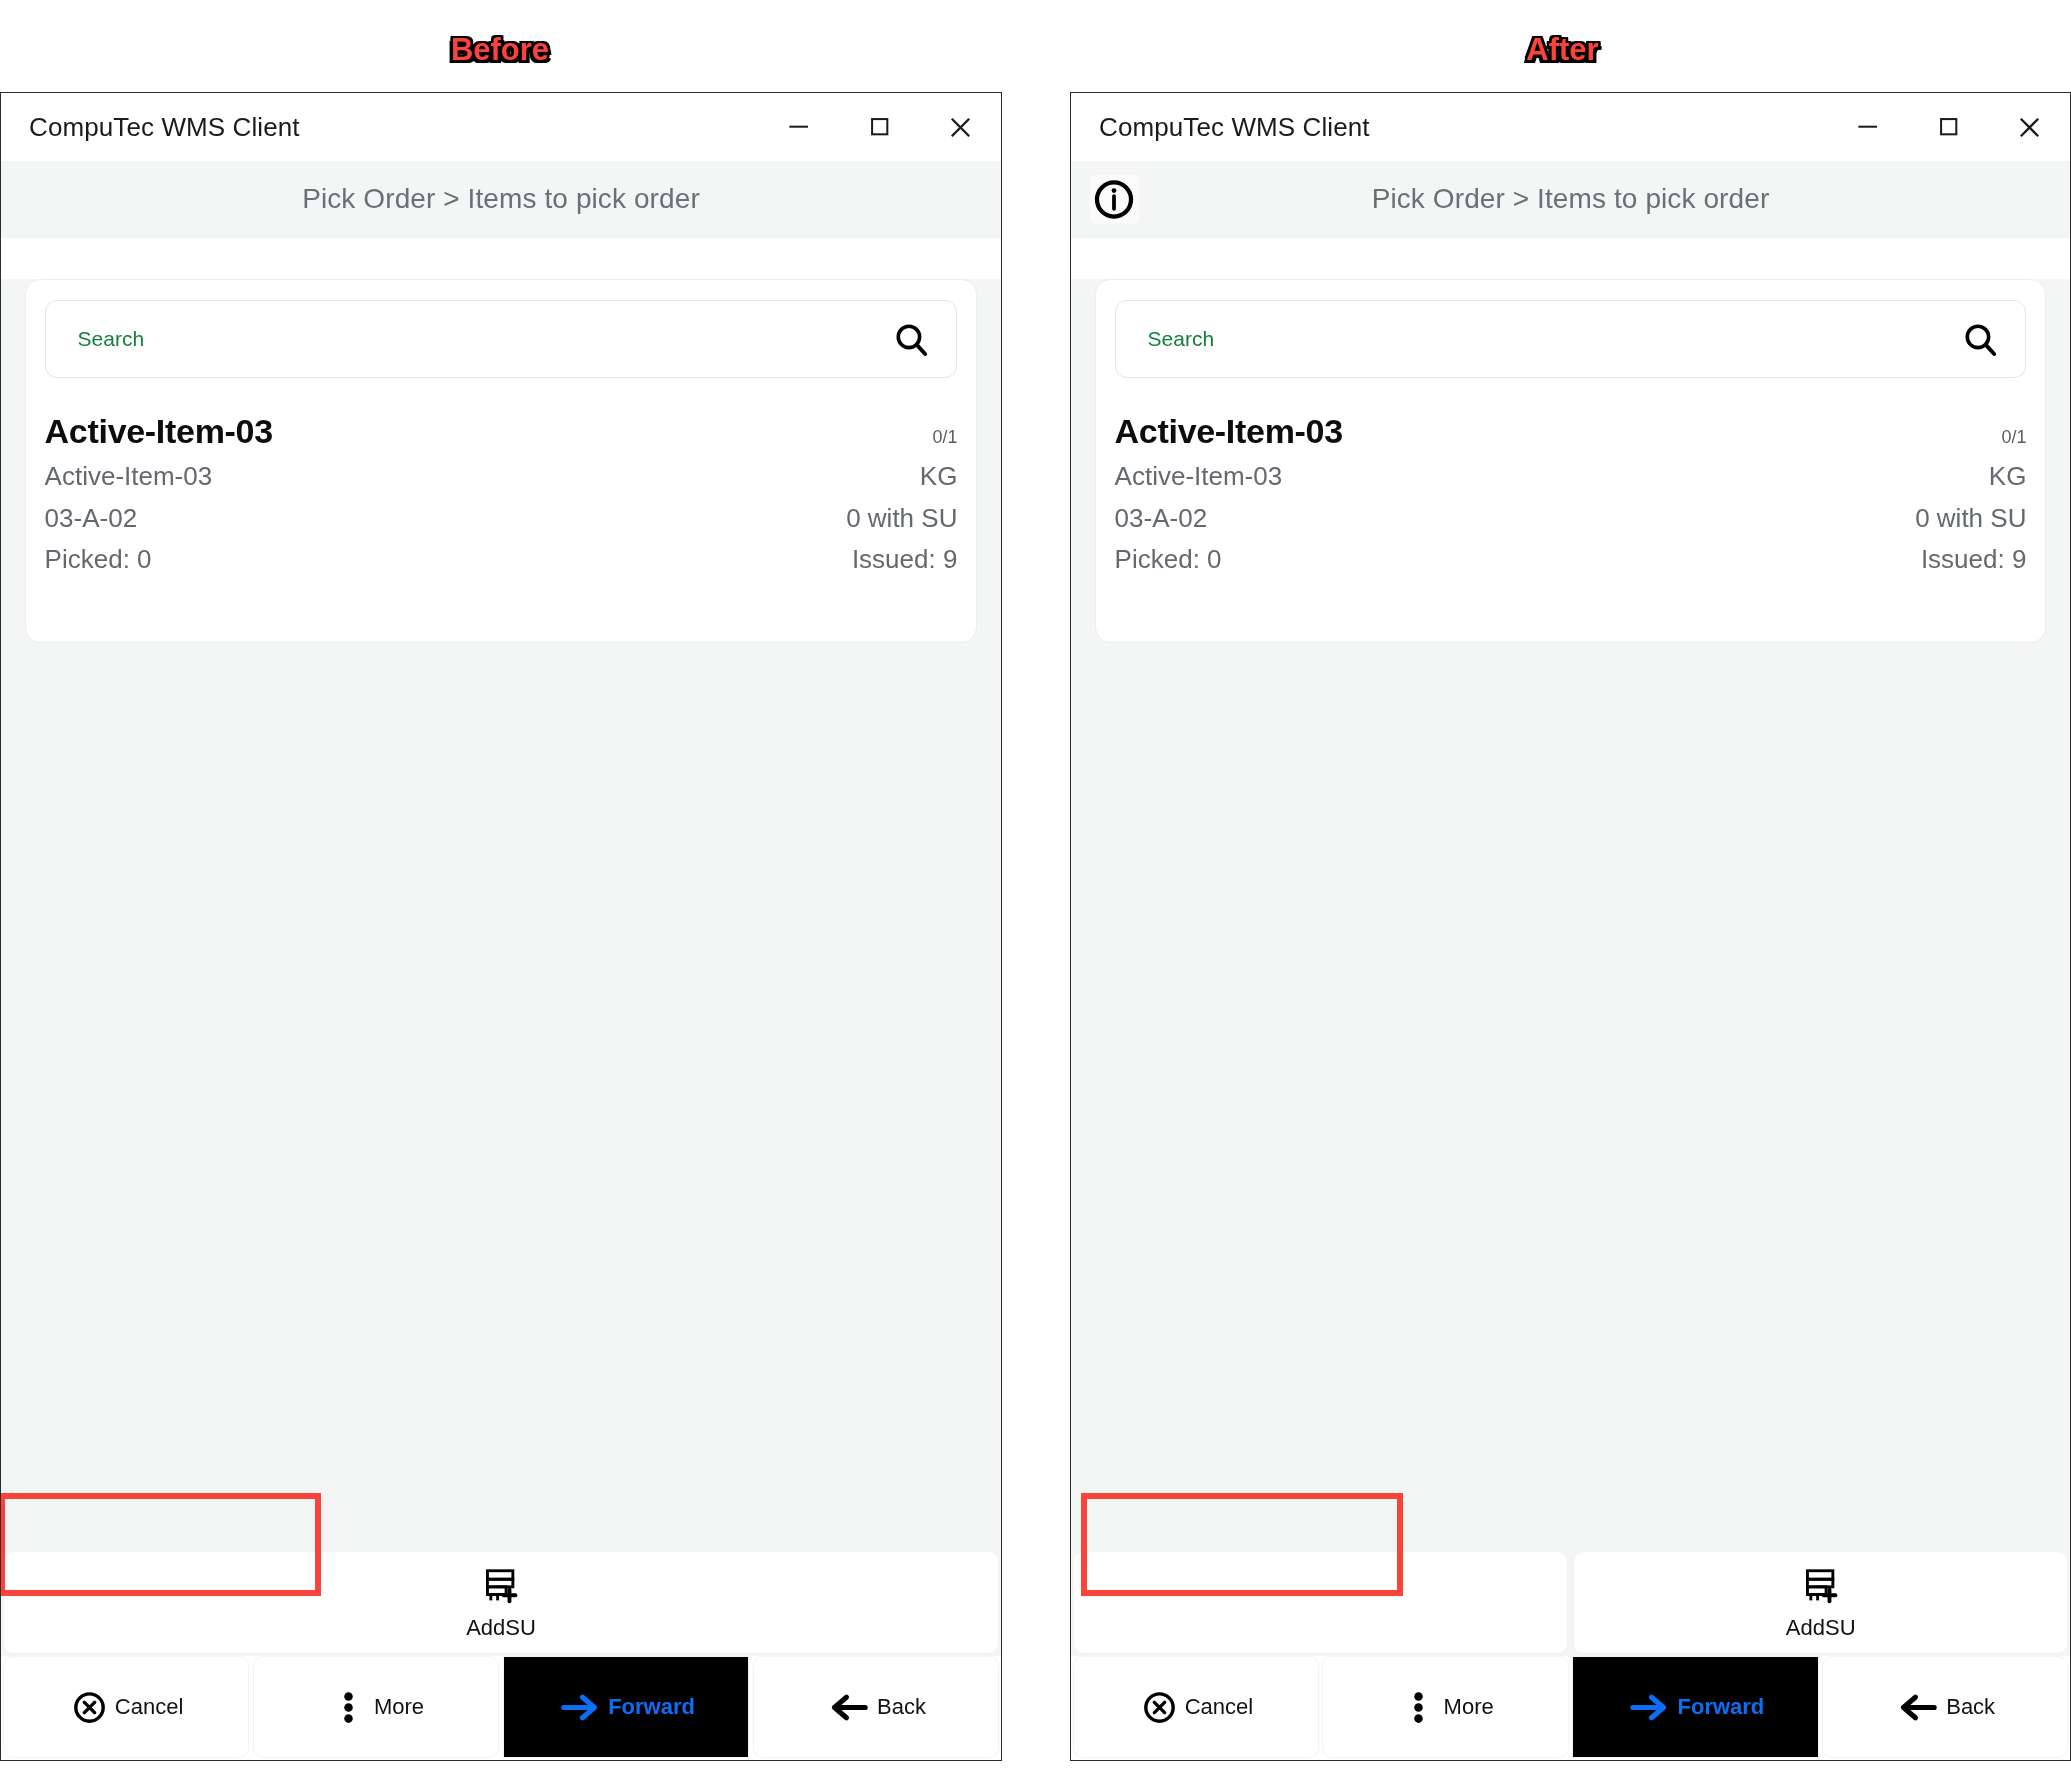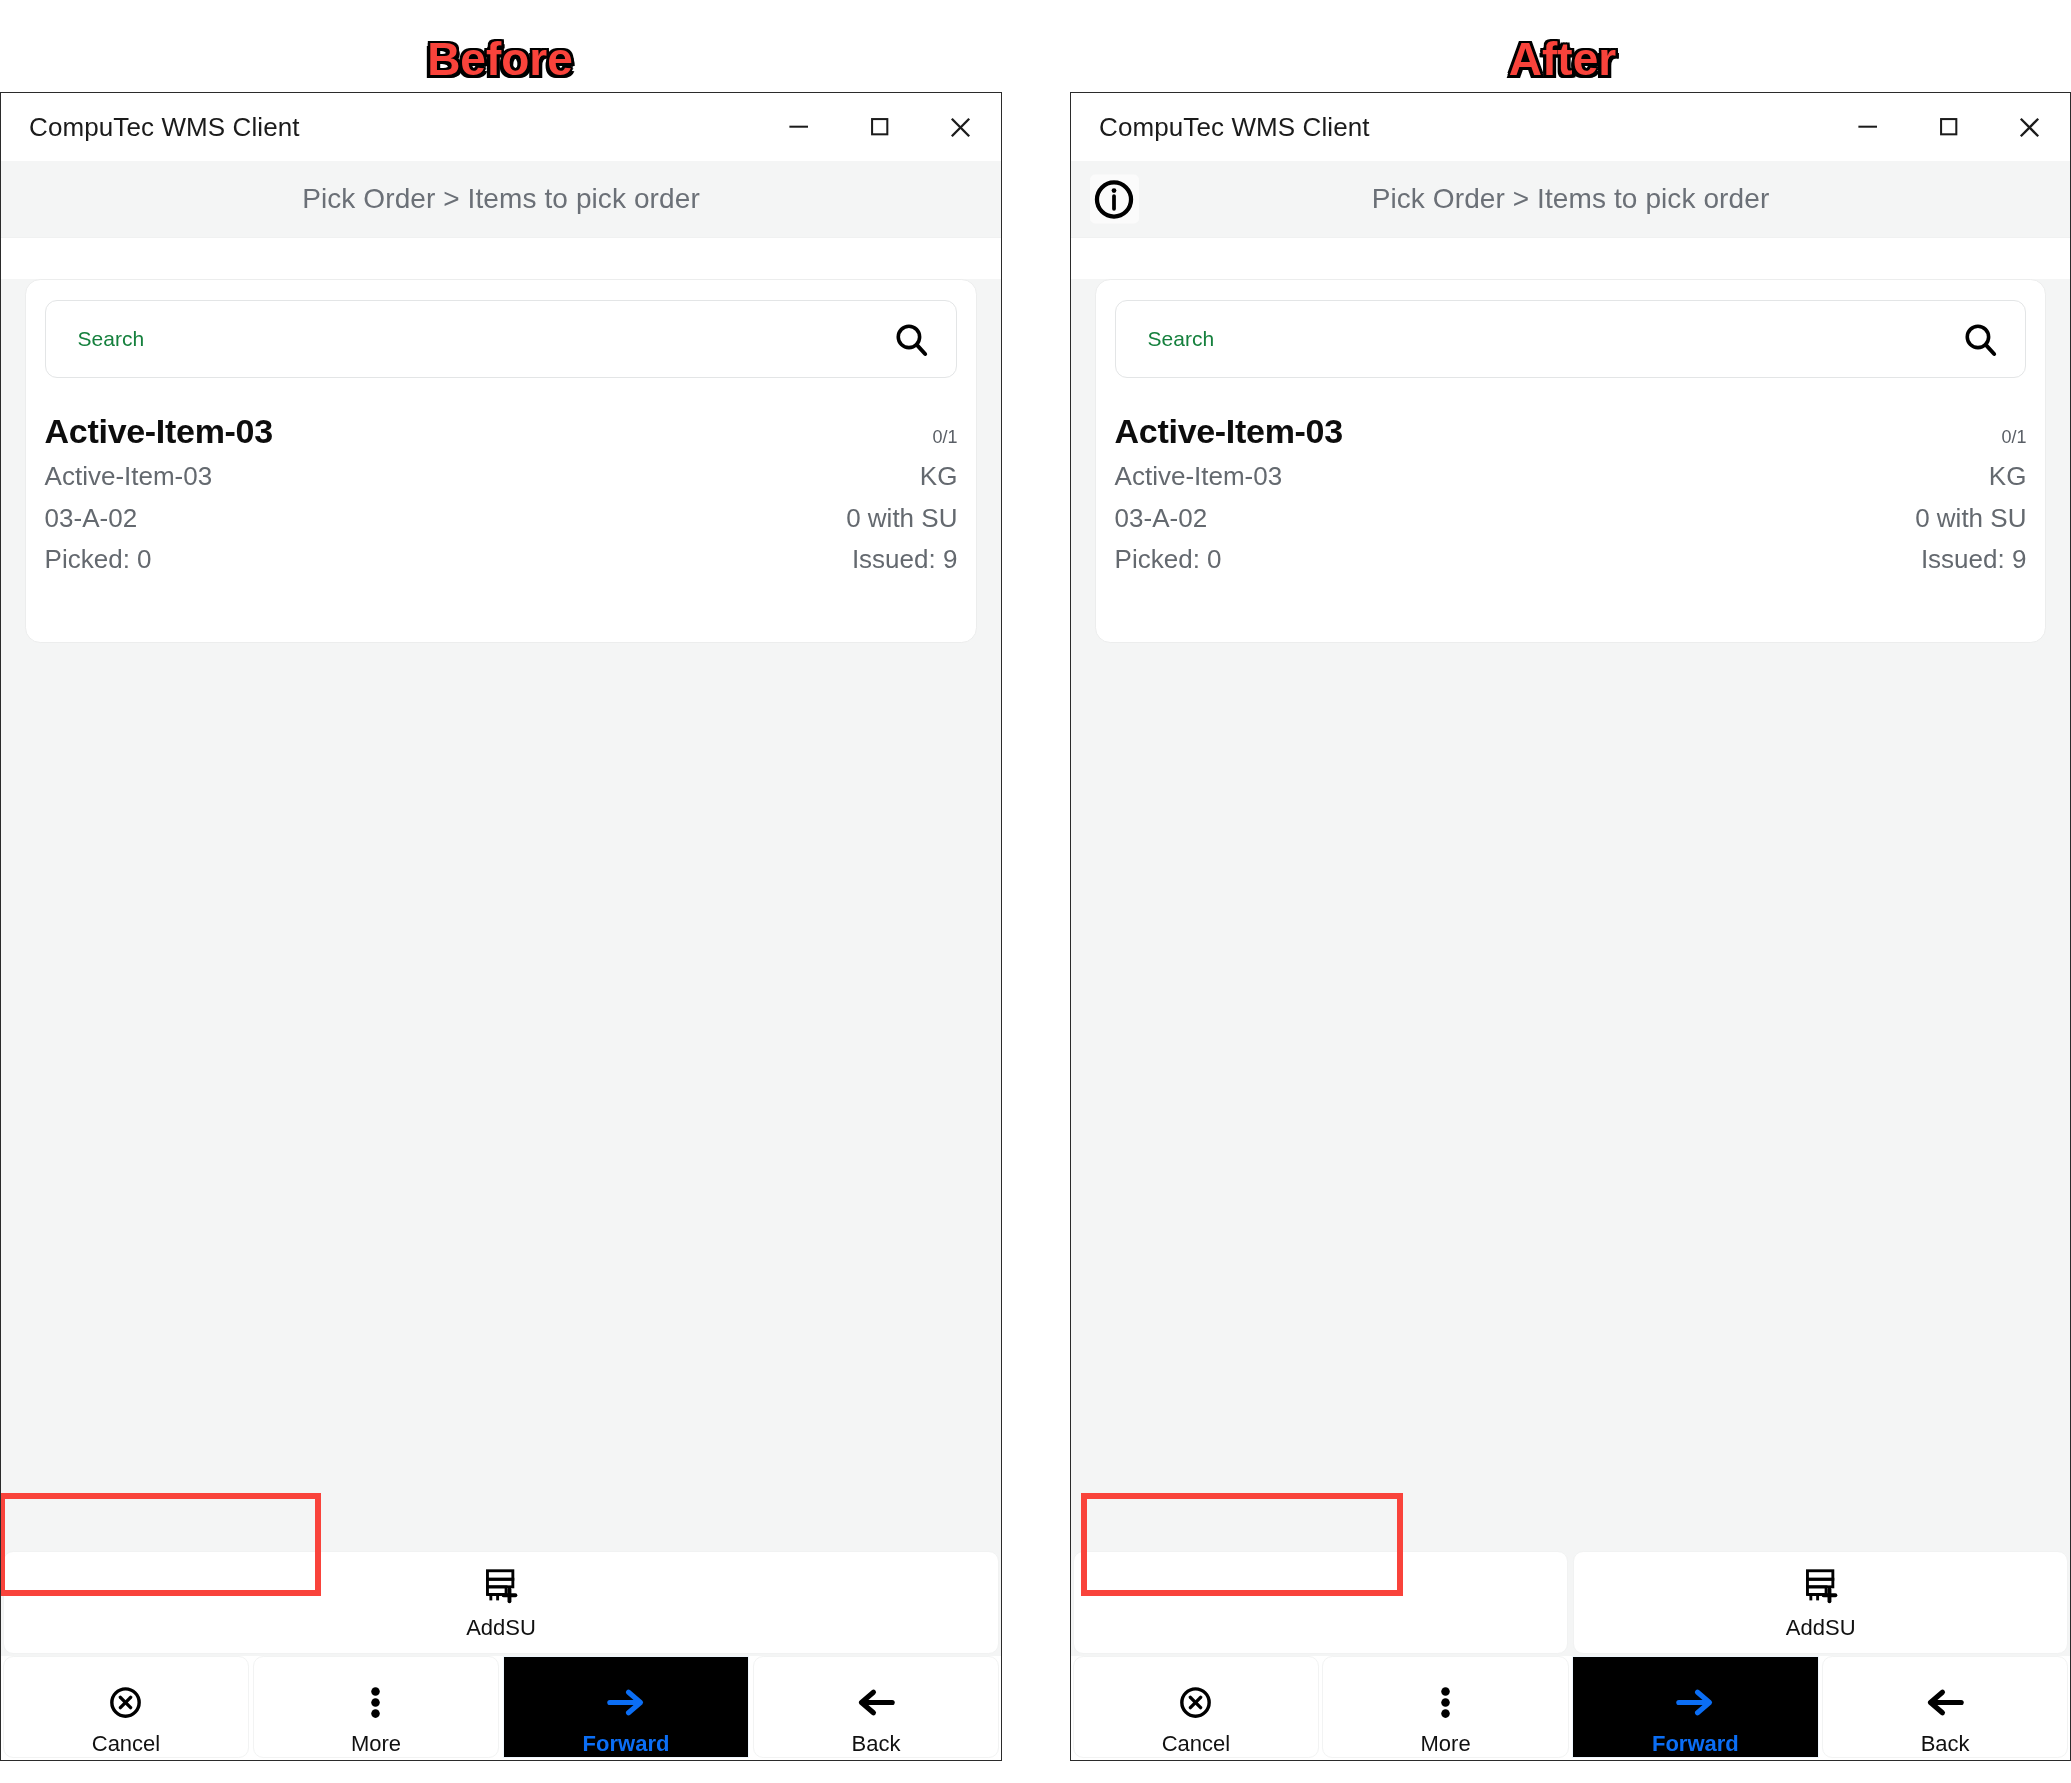--- a/index.html
+++ b/index.html
@@ -12,21 +12,21 @@
     height: 1783px;
     font-family: "Liberation Sans", sans-serif;
     position: relative;
     overflow: hidden;
   }
 
   
   .caption {
     position: absolute;
     top: 32px;
-    font-size: 46px;
+    font-size: 31px;
     font-weight: bold;
     color: #f9433b;
     letter-spacing: 0px;
     text-shadow:
        2.5px  0px 0 #000,  -2.5px  0px 0 #000,
        0px  2.5px 0 #000,   0px -2.5px 0 #000,
        2.5px  2.5px 0 #000,  -2.5px  2.5px 0 #000,
        2.5px -2.5px 0 #000,  -2.5px -2.5px 0 #000,
        3.4px  3.4px 0 #000,  -3.4px  3.4px 0 #000;
     white-space: nowrap;
@@ -223,23 +223,23 @@
     padding: 0 1.7px 1.7px 1.7px;
     box-sizing: border-box;
     background: #ffffff;
   }
   .nav-btn {
     flex: 1;
     background: #ffffff;
     border: 1.7px solid #f2f3f3;
     border-radius: 10.2px;
     display: flex;
-    flex-direction: column;
-    align-items: center;
-    justify-content: flex-end;
+    flex-direction: row;
+    align-items: center;
+    justify-content: center;
     gap: 5.1px;
   }
   .nav-btn.active {
     background: #000000;
     border-color: #eef6fd;
     border-radius: 0;
   }
   .nav-label { font-size: 22px; color: #111; }
   .nav-btn.active .nav-label { color: #0b6ef5; font-weight: 600; }
   .nav-icon { display:flex; align-items:center; justify-content:center; height:47px; }

